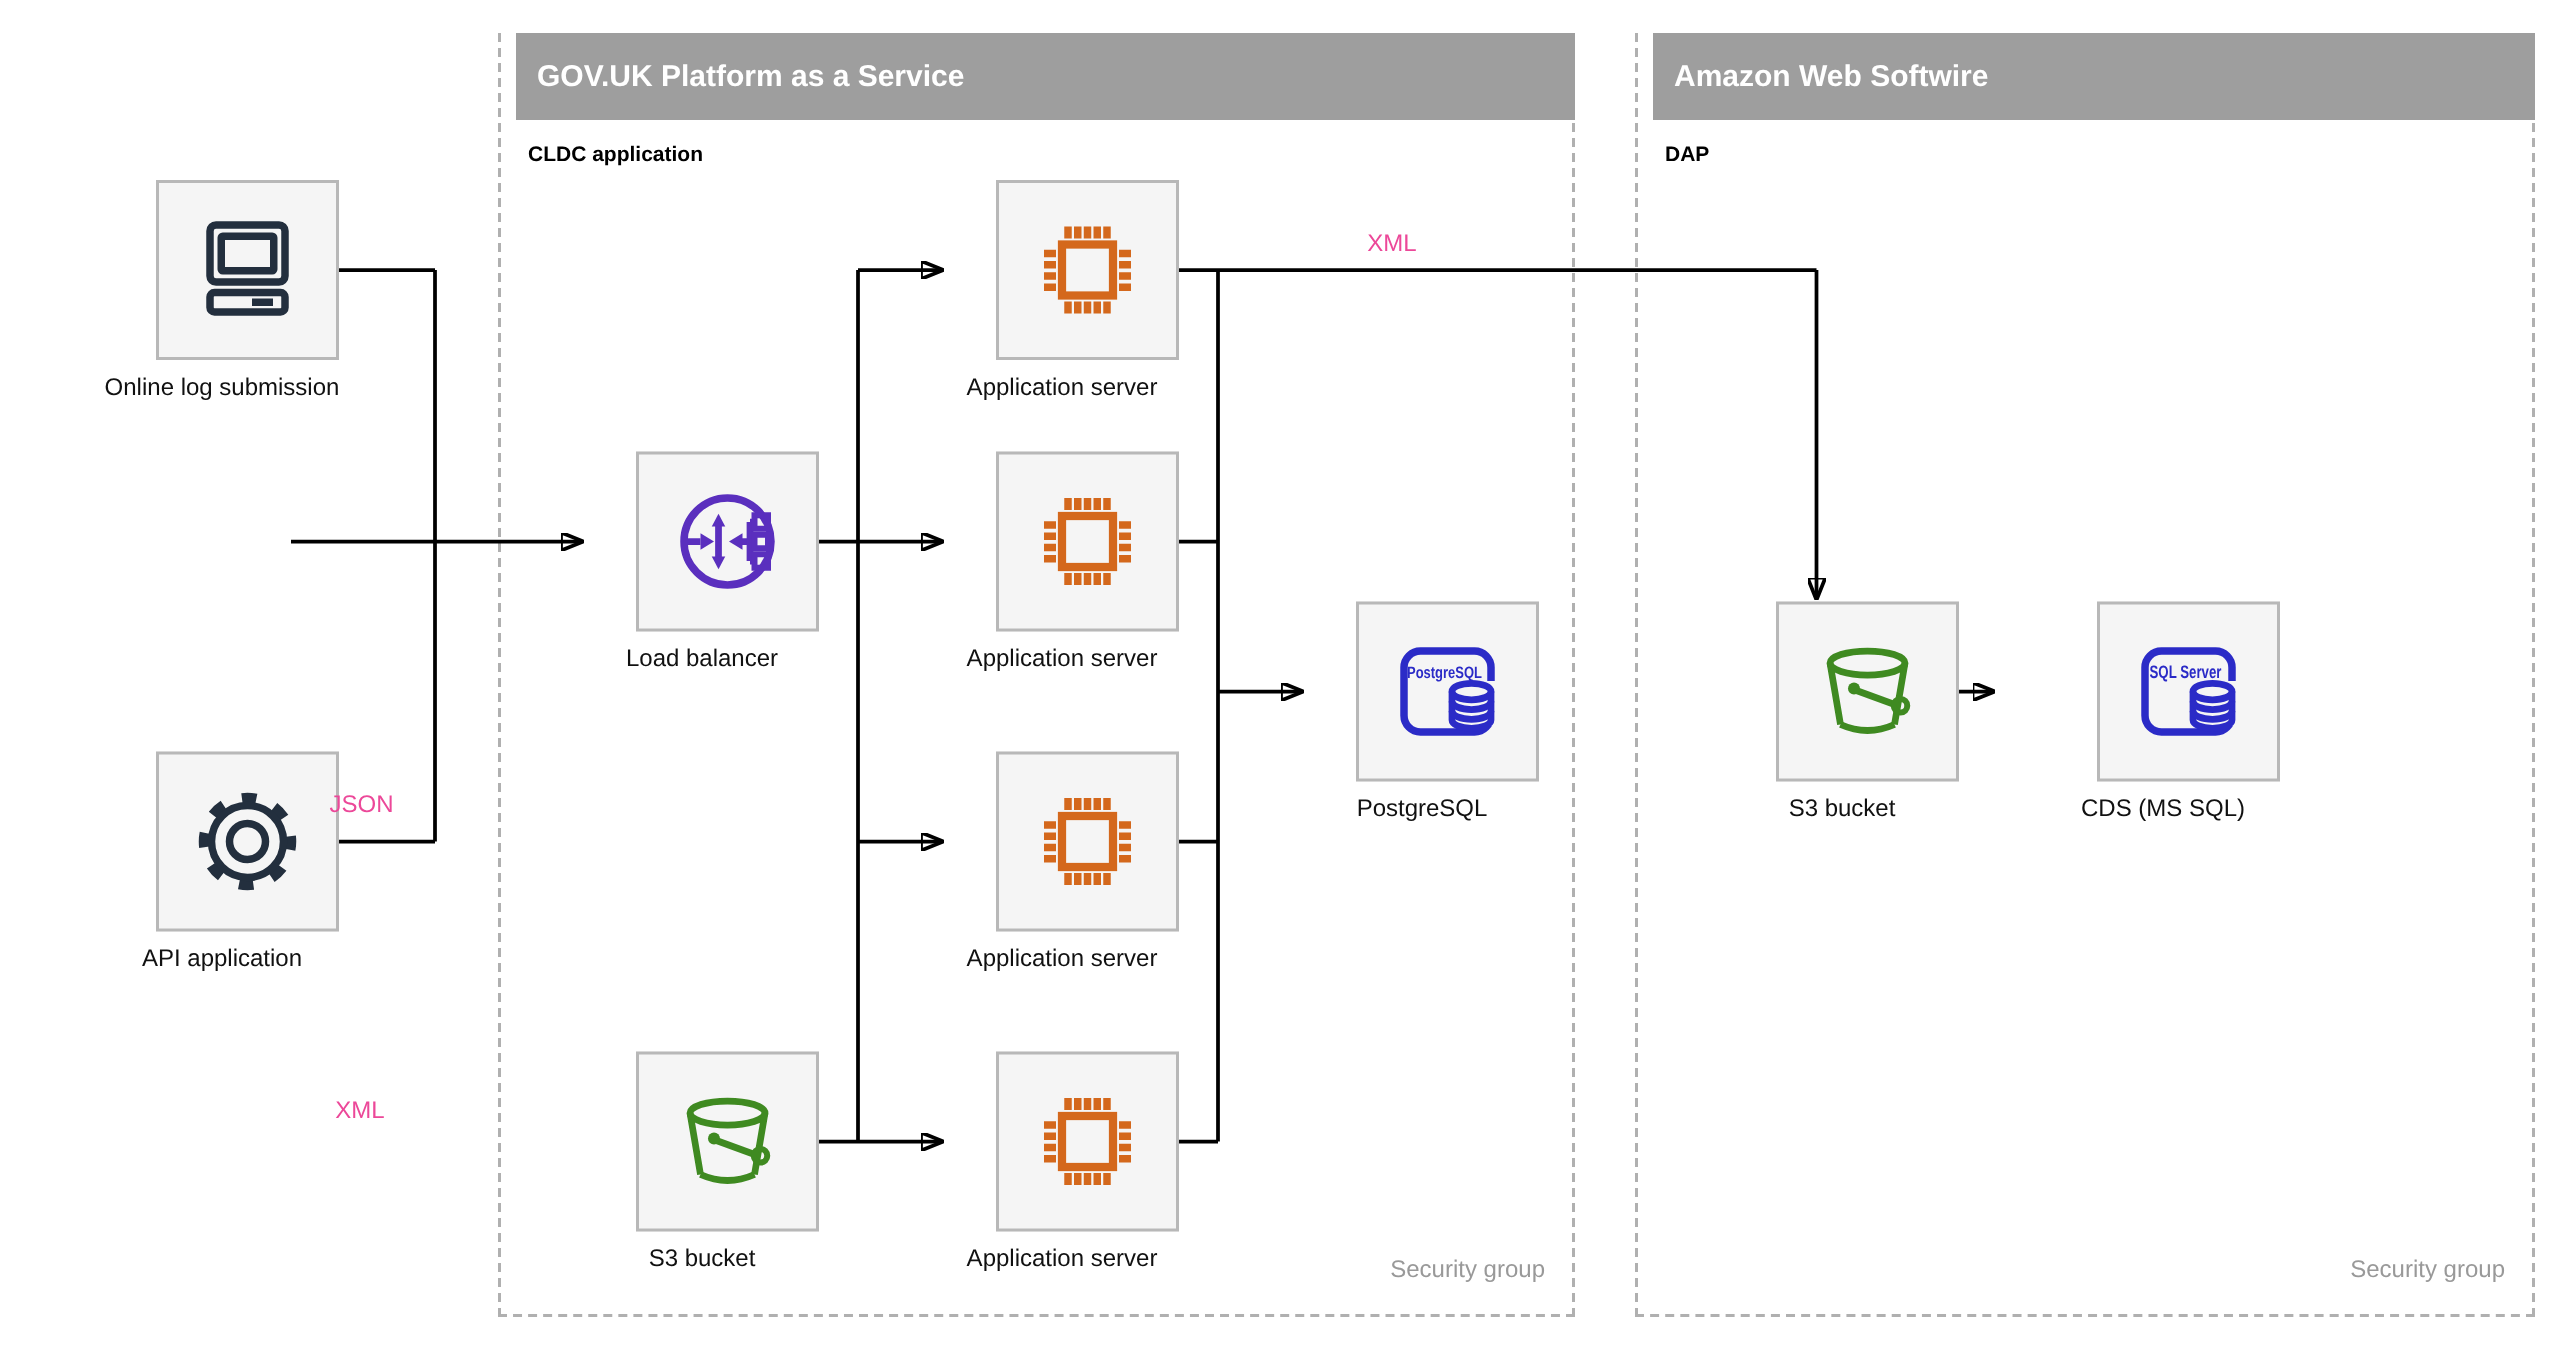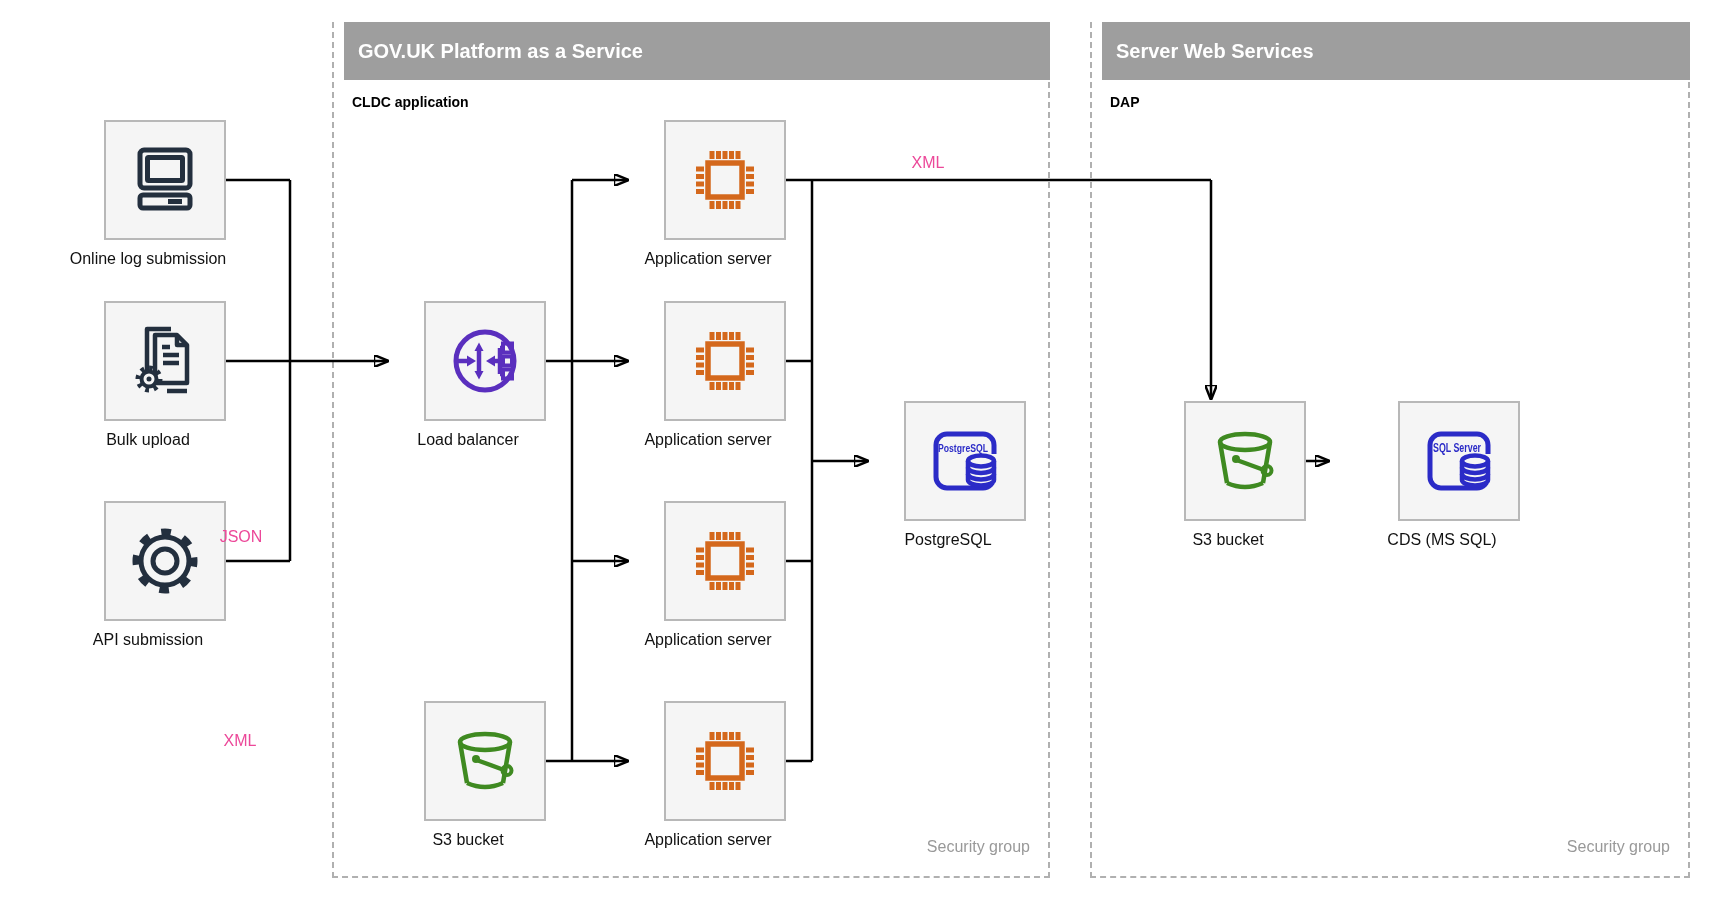--- a/index.html
+++ b/index.html
@@ -47,21 +47,21 @@
 <body>
 
 <div id="stage">
 
   <div class="container c-govuk">
     <div class="zone-header">GOV.UK Platform as a Service</div>
     <div class="zone-sub">CLDC application</div>
     <div class="zone-foot">Security group</div>
   </div>
   <div class="container c-aws">
-    <div class="zone-header">Server Web Services</div>
+    <div class="zone-header">Amazon Web Softwire</div>
     <div class="zone-sub">DAP</div>
     <div class="zone-foot">Security group</div>
   </div>
 
   <svg id="edges" width="1712" height="902">
     <defs>
       <marker id="arrow" viewBox="0 0 15 12" refX="14" refY="6" markerWidth="15" markerHeight="12" orient="auto" markerUnits="userSpaceOnUse">
         <path d="M0,0 L15,6 L0,12 Z" fill="#000" stroke="none"></path>
       </marker>
     </defs>
@@ -99,47 +99,30 @@
           <rect x="15" y="10" width="50" height="38" rx="4"></rect>
           <rect x="22.5" y="17.5" width="35" height="23" rx="1"></rect>
           <rect x="15" y="55" width="50" height="13" rx="3"></rect>
         </g>
         <rect x="43" y="59" width="14" height="5" class="navyfill"></rect>
       </svg>
     </div>
     <div class="lbl">Online log submission</div>
   </div>
 
-  <div class="node n-bulk">
-    <div class="box">
-      <svg class="ic" width="80" height="80" viewBox="0 0 80 80">
-        <g fill="none" class="navy" stroke-width="4.5" stroke-linejoin="round">
-          <path d="M22,58 V8 H46"></path>
-          <path d="M30,14 H52 L62,24 V62 H30 Z" fill="#f5f5f5"></path>
-          <path d="M52,14 V24 H62"></path>
-          <path d="M37,26 h8 M38,34 h16 M38,42 h16"></path>
-          <path d="M42,70 h20"></path>
-        </g>
-        <circle cx="24" cy="58" r="11" fill="none" class="navy" stroke-width="5" stroke-dasharray="3.7 4.9"></circle>
-        <circle cx="24" cy="58" r="7.5" fill="#f5f5f5" class="navy" stroke-width="4"></circle>
-        <circle cx="24" cy="58" r="2.5" class="navyfill"></circle>
-      </svg>
-    </div>
-    <div class="lbl">Bulk upload</div>
-  </div>
 
   <div class="node n-api">
     <div class="box">
       <svg class="ic" width="80" height="80" viewBox="0 0 80 80">
         <circle cx="40" cy="40" r="28.5" fill="none" class="navy" stroke-width="8" stroke-dasharray="9.5 12.9" stroke-dashoffset="4"></circle>
         <circle cx="40" cy="40" r="24" fill="none" class="navy" stroke-width="5"></circle>
         <circle cx="40" cy="40" r="12" fill="none" class="navy" stroke-width="5"></circle>
       </svg>
     </div>
-    <div class="lbl">API submission</div>
+    <div class="lbl">API application</div>
   </div>
 
 
   <div class="node n-lb">
     <div class="box">
       <svg class="ic" width="80" height="80" viewBox="0 0 80 80">
         <circle cx="40" cy="40" r="29" fill="none" class="purple" stroke-width="5"></circle>
         <g fill="none" class="purple" stroke-width="4.5">
           <path d="M13,40 h9"></path>
           <path d="M34,29 V51"></path>

